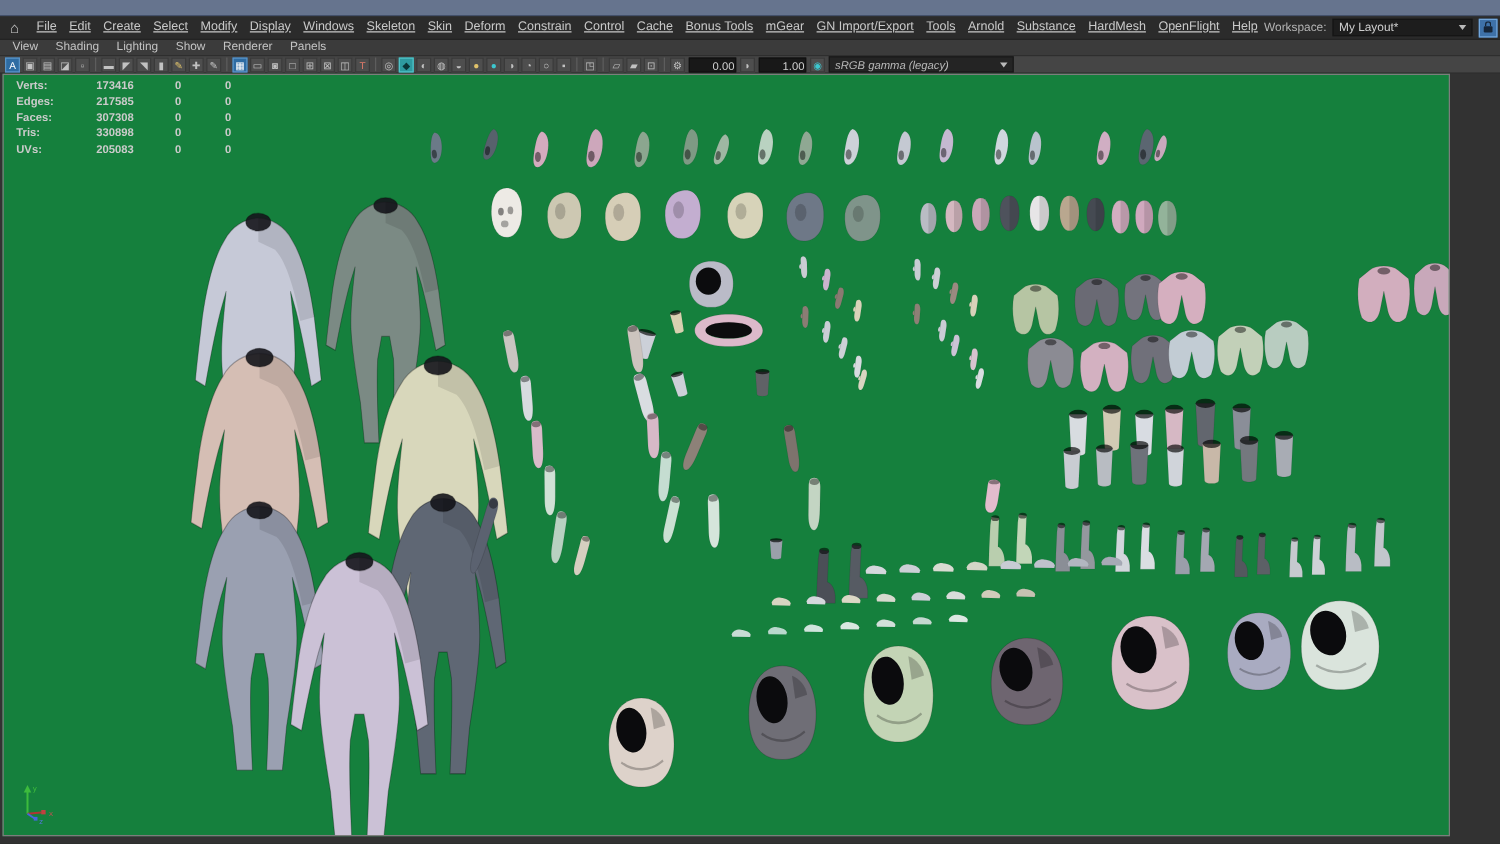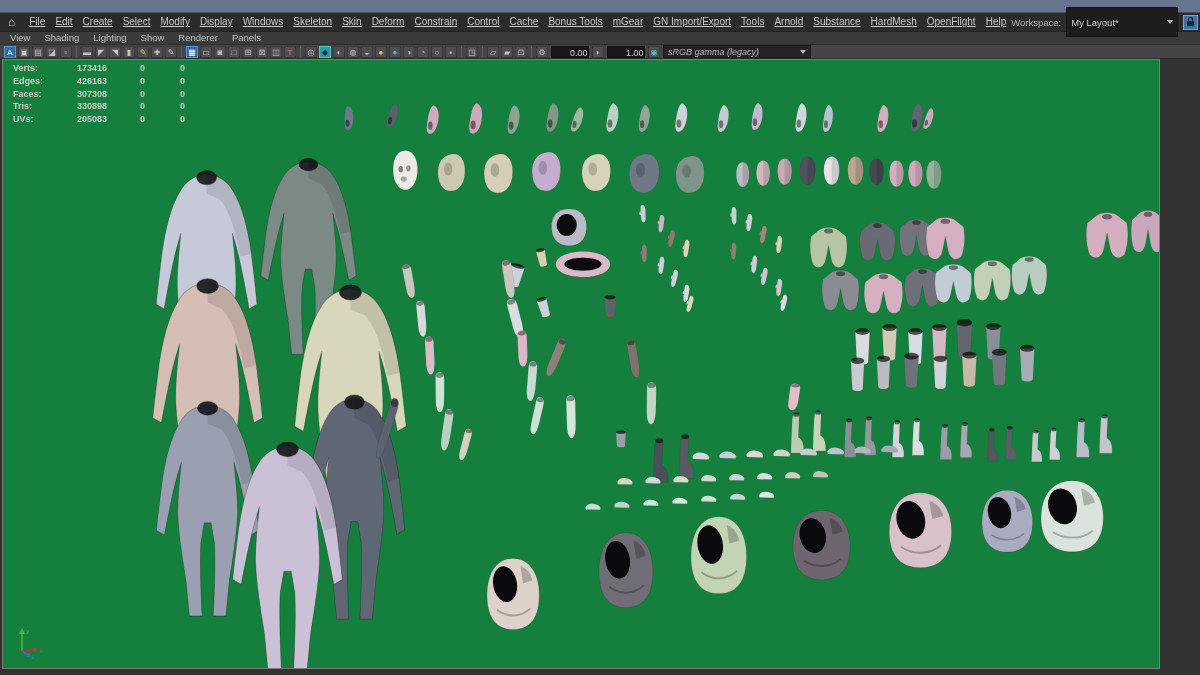--- a/index.html
+++ b/index.html
@@ -7,21 +7,21 @@
        font-family:"Liberation Sans",sans-serif;background:#323232;-webkit-font-smoothing:antialiased;}
 
   
   .titlebar{height:13px;background:#66748e;border-bottom:1px solid #43506a;box-sizing:border-box;}
   .menubar{height:19px;background:#2b2b2b;display:flex;align-items:center;padding:0 6px;box-sizing:border-box;border-bottom:1px solid #232323;}
   .home{color:#cccccc;font-size:12px;line-height:18px;margin:0 9px 0 2px;cursor:default;}
   .menus{display:flex;align-items:center;}
   .menu-item{color:#c9c9c9;font-size:10px;line-height:18px;padding:0 5px;white-space:nowrap;cursor:default;text-decoration:underline;}
   .ws{margin-left:auto;display:flex;align-items:center;gap:5px;}
   .ws-label{color:#b3b3b3;font-size:9.5px;}
-  .ws-select{width:112px;height:30px;background:#1d1d1d;border:1px solid #151515;color:#cfcfcf;font-size:9.5px;
+  .ws-select{width:112px;height:14px;background:#1d1d1d;border:1px solid #151515;color:#cfcfcf;font-size:9.5px;
              display:flex;align-items:center;justify-content:space-between;padding:0 4px;box-sizing:border-box;}
   .chev{width:0;height:0;border-left:3.5px solid transparent;border-right:3.5px solid transparent;border-top:4px solid #b9b9b9;}
   .lockbtn{width:15px;height:15px;background:#3e71a8;border:1px solid #71a5da;box-sizing:border-box;
            display:flex;align-items:center;justify-content:center;}
   .lock{width:7px;height:5px;background:#152538;border-radius:1px;position:relative;margin-top:3px;}
   .lock::before{content:"";position:absolute;left:1px;top:-4px;width:3px;height:3px;
                 border:1.5px solid #152538;border-bottom:none;border-radius:3px 3px 0 0;}
 
   .panelmenu{height:13px;background:#3b3b3b;display:flex;align-items:center;padding:0 3px;border-bottom:1px solid #2e2e2e;box-sizing:border-box;}
   .pm-item{color:#c4c4c4;font-size:9.5px;line-height:12px;padding:0 7px;cursor:default;}
@@ -388,21 +388,21 @@
 
       <div class="hud" id="hud">
           <div class="hud-row">
             <span class="label">Verts:</span>
             <span class="num">173416</span>
             <span class="num">0</span>
             <span class="num">0</span>
           </div>
           <div class="hud-row">
             <span class="label">Edges:</span>
-            <span class="num">426163</span>
+            <span class="num">217585</span>
             <span class="num">0</span>
             <span class="num">0</span>
           </div>
           <div class="hud-row">
             <span class="label">Faces:</span>
             <span class="num">307308</span>
             <span class="num">0</span>
             <span class="num">0</span>
           </div>
           <div class="hud-row">

